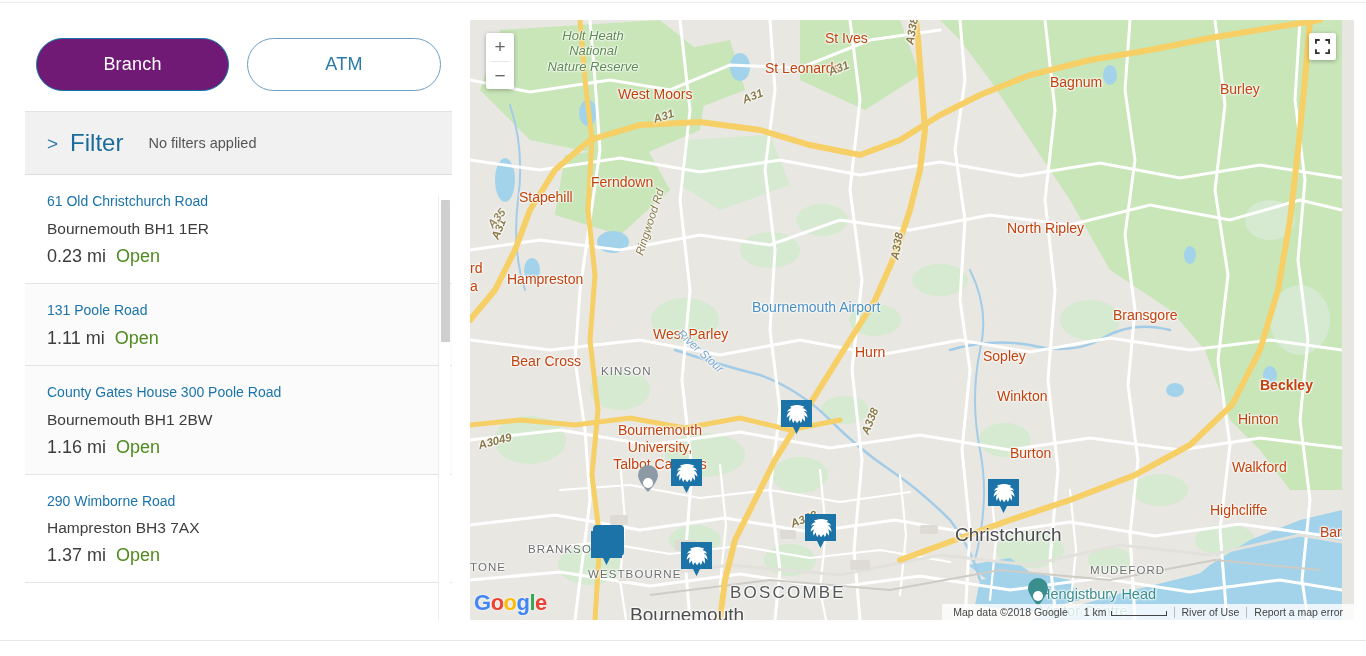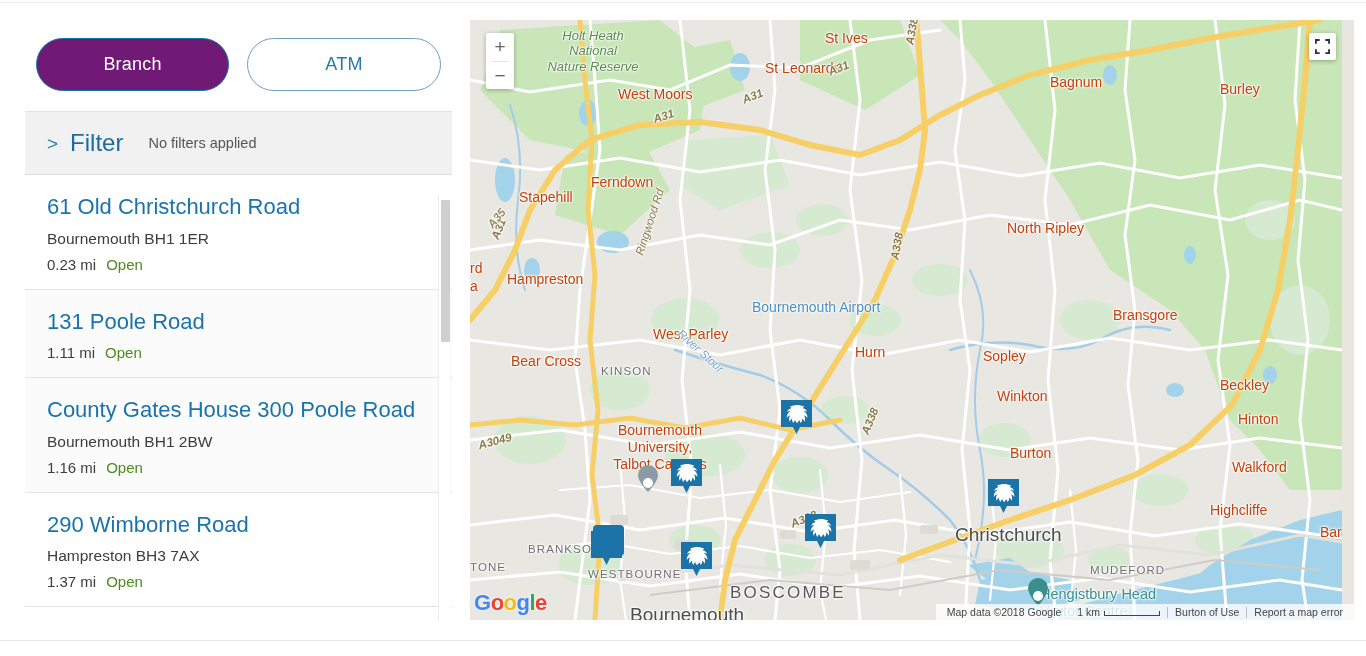--- a/index.html
+++ b/index.html
@@ -51,23 +51,23 @@
   .filter-status { margin-left:25px; font-size:14.5px; color:#555555; }
 
   
   .list-wrap { position:relative; height:445px; overflow:hidden; background:#fff; }
   .list-inner { position:relative; }
   .branch-item {
     position:relative; padding:18px 20px 16px 22px;
     border-bottom:1px solid #e4e4e4; background:#ffffff; cursor:pointer;
   }
   .branch-item.shade { background:#fbfbfb; }
-  .b-name { font-size:22px; color:#1a74ab; line-height:1.25; margin-bottom:9px; }
+  .b-name { font-size:14px; color:#1a74ab; line-height:1.25; margin-bottom:9px; }
   .b-addr { font-size:15.5px; color:#3d3d3d; margin-bottom:8px; }
-  .b-meta { font-size:15px; color:#3d3d3d; }
+  .b-meta { font-size:18px; color:#3d3d3d; }
   .b-open { color:#4f8b1f; margin-left:10px; }
 
   
   .sb-track {
     position:absolute; right:2px; top:176px; width:12px; height:443px;
     background:#ffffff; border-left:1px solid #ededed;
   }
   .sb-thumb {
     position:absolute; left:2px; top:4px; width:9px; height:142px;
     background:#cfcfcf; border-radius:1px;
@@ -321,21 +321,21 @@
     <div class="mlabel m-water" style="left:202px;top:325px;transform:rotate(42deg);">River Stour</div>
     <div class="mlabel m-blue" style="left:282px;top:279px;">Bournemouth Airport</div>
     <div class="mlabel m-town" style="left:385px;top:324px;">Hurn</div>
     <div class="mlabel m-town" style="left:580px;top:54px;">Bagnum</div>
     <div class="mlabel m-town" style="left:750px;top:61px;">Burley</div>
     <div class="mlabel m-town" style="left:537px;top:200px;">North Ripley</div>
     <div class="mlabel m-town" style="left:643px;top:287px;">Bransgore</div>
     <div class="mlabel m-town" style="left:513px;top:328px;">Sopley</div>
     <div class="mlabel m-town" style="left:527px;top:368px;">Winkton</div>
     <div class="mlabel m-town" style="left:540px;top:425px;">Burton</div>
-    <div class="mlabel m-town" style="left:750px;top:357px;">Beckley</div>
+    <div class="mlabel m-town" style="left:790px;top:357px;font-weight:bold;">Beckley</div>
     <div class="mlabel m-town" style="left:768px;top:391px;">Hinton</div>
     <div class="mlabel m-town" style="left:762px;top:439px;">Walkford</div>
     <div class="mlabel m-town" style="left:740px;top:482px;">Highcliffe</div>
     <div class="mlabel m-town" style="left:850px;top:504px;">Bar</div>
     <div class="mlabel m-big" style="left:485px;top:504px;">Christchurch</div>
     <div class="mlabel m-caps" style="left:620px;top:544px;">MUDEFORD</div>
     <div class="mlabel m-teal" style="left:570px;top:566px;">Hengistbury Head<br>Visitor Centre</div>
     <div class="mlabel m-town" style="left:125px;top:402px;width:130px;text-align:center;line-height:1.2;">Bournemouth<br>University,<br>Talbot Campus</div>
     <div class="mlabel m-caps" style="left:58px;top:523px;">BRANKSOME</div>
     <div class="mlabel m-caps" style="left:118px;top:548px;">WESTBOURNE</div>
@@ -409,18 +409,18 @@
 
     <div class="glogo"><span class="g1">G</span><span class="g2">o</span><span class="g3">o</span><span class="g4">g</span><span class="g5">l</span><span class="g6">e</span></div>
 
     <div class="attrib">
       <span>Map data ©2018 Google</span>
       <span class="scalebar">
         <span>1 km</span>
         <span class="scaleline"></span>
       </span>
       <span class="sep"></span>
-      <a href="#">Burton of Use</a>
+      <a href="#">River of Use</a>
       <span class="sep"></span>
       <a href="#">Report a map error</a>
     </div>
   </div>
 </div>
 
 </body></html>

